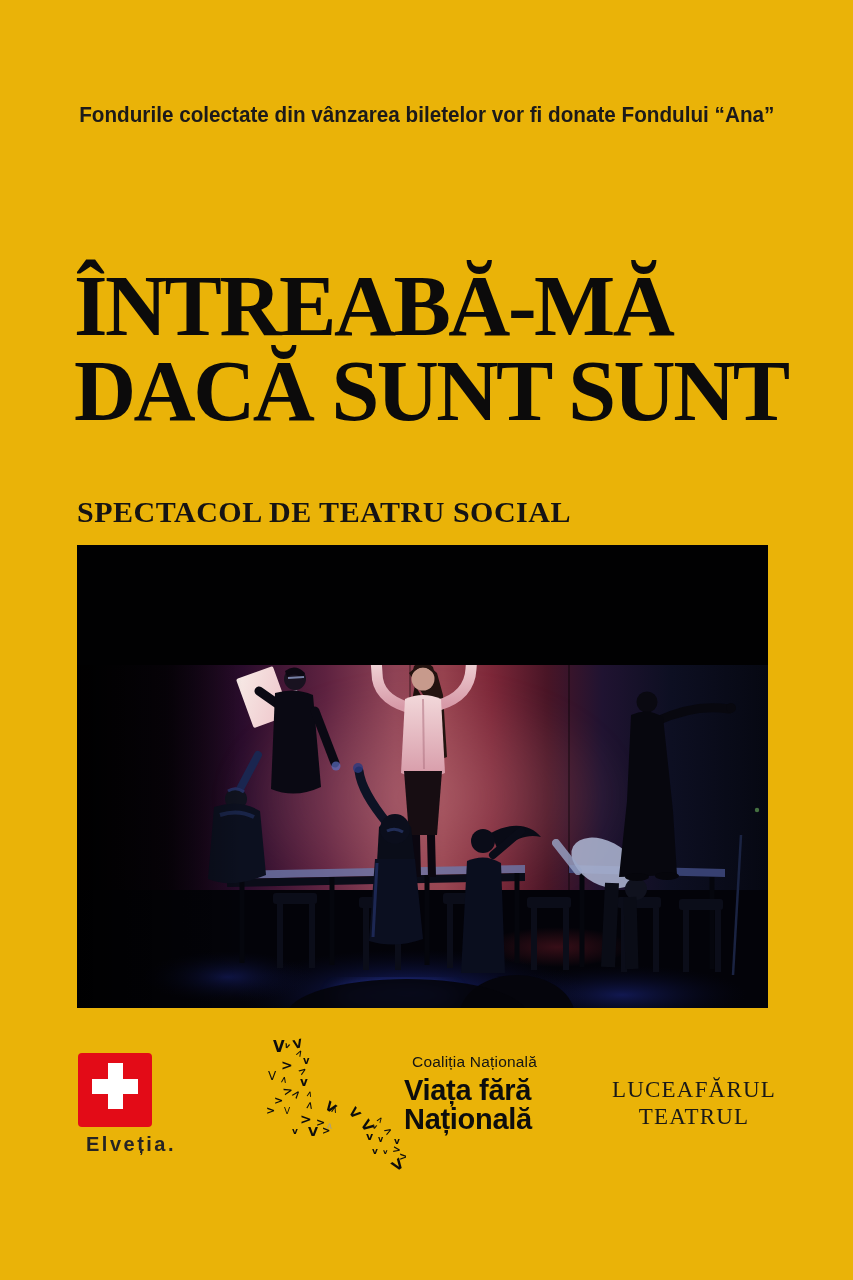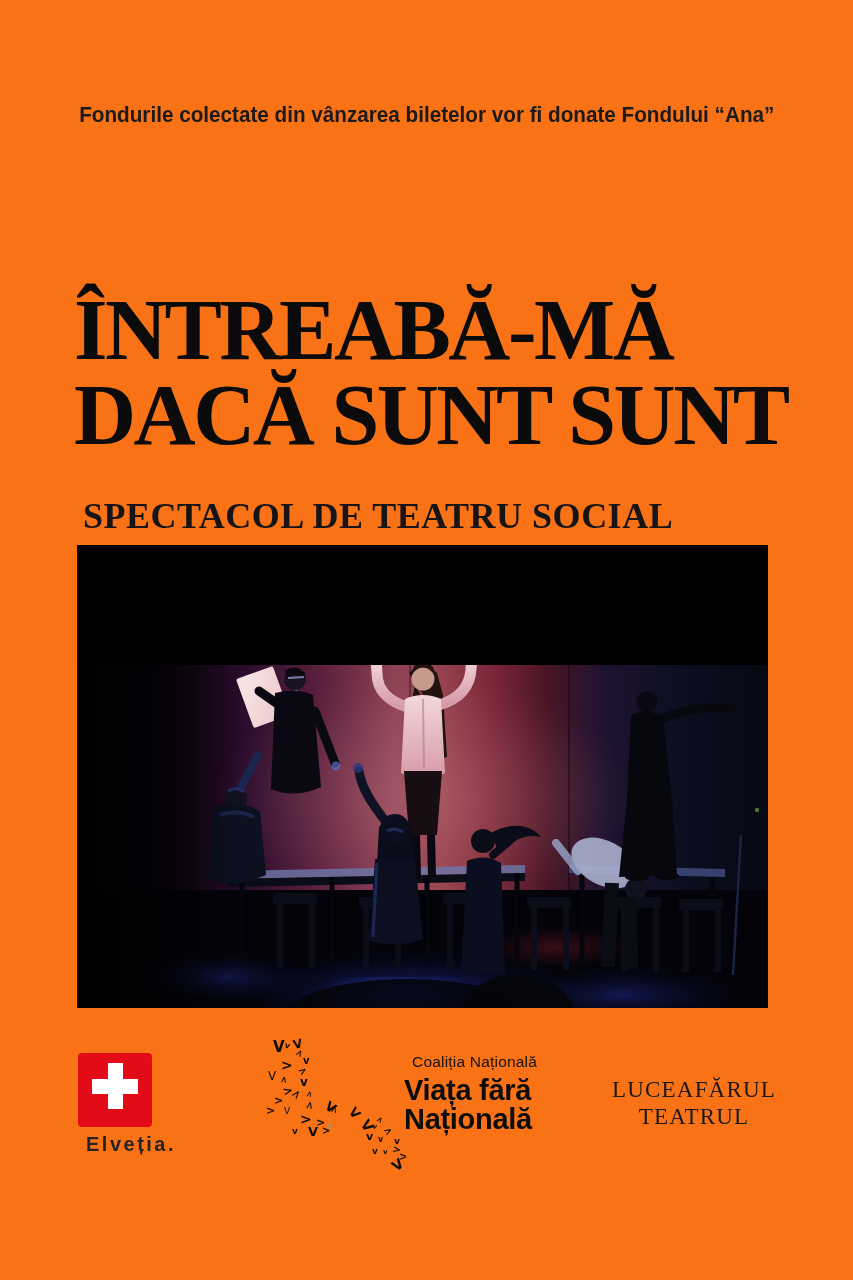--- a/index.html
+++ b/index.html
@@ -1,38 +1,37 @@
 <!DOCTYPE html>
 <html><head>
 <meta charset="utf-8">
 <style>
   html,body{margin:0;padding:0;background:#ffffff;}
   .poster{
-    position:relative;width:853px;height:1280px;background:#f97316;
+    position:relative;width:853px;height:1280px;background:#eab308;
     font-family:"Liberation Sans",sans-serif;overflow:hidden;
   }
   
   .note{
     position:absolute;top:102px;left:0;width:853px;text-align:center;
     font-size:22px;font-weight:700;color:#1c1a1a;letter-spacing:0;
   }
   .note .squeeze{display:inline-block;transform:scaleX(.94);transform-origin:center;}
   
   .title{
     position:absolute;left:74px;top:264px;
     font-family:"Liberation Serif",serif;font-weight:700;
     font-size:86px;line-height:85px;letter-spacing:-2.5px;color:#0c0b0b;
     white-space:nowrap;
-    margin-top:24px;
   }
   
   .subtitle{
-    position:absolute;left:83px;top:495px;
+    position:absolute;left:77px;top:495px;
     font-family:"Liberation Serif",serif;font-weight:700;
-    font-size:36px;letter-spacing:.5px;color:#161414;white-space:nowrap;
+    font-size:30px;letter-spacing:.5px;color:#161414;white-space:nowrap;
   }
   
   .photo{
     position:absolute;left:77px;top:545px;width:691px;height:463px;background:#020203;
   }
   .photo svg{display:block;}
   
   .swiss-flag{
     position:absolute;left:78px;top:1053px;width:74px;height:74px;
     background:#e30b17;border-radius:4px;

